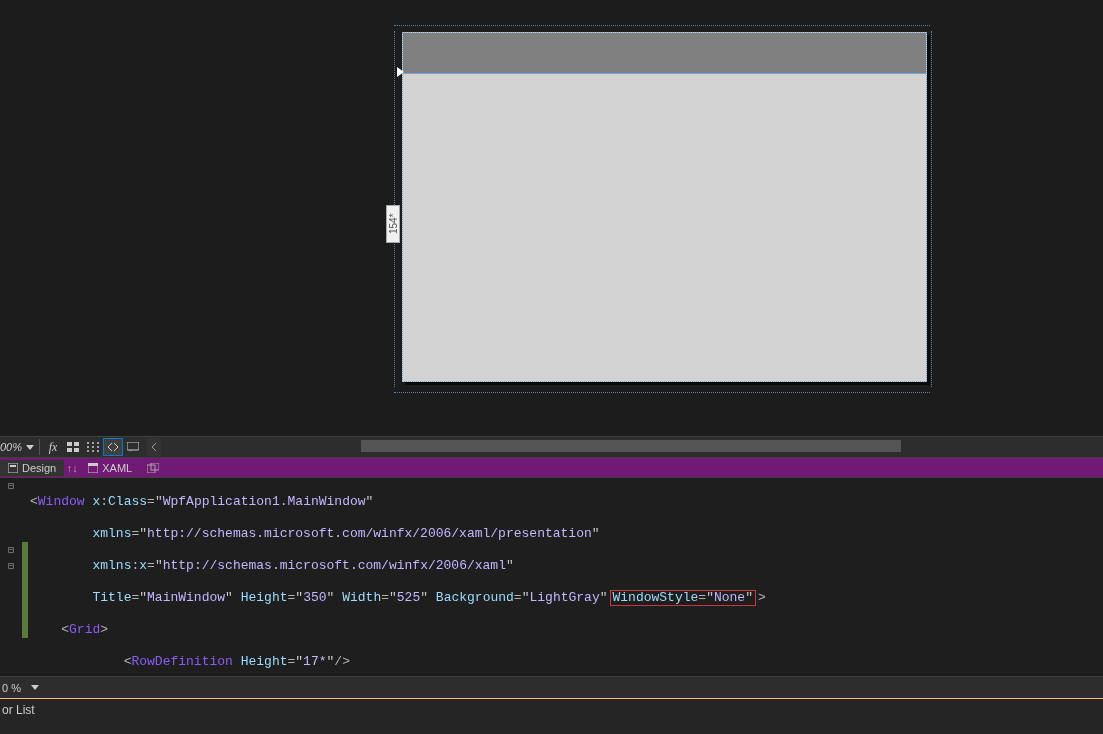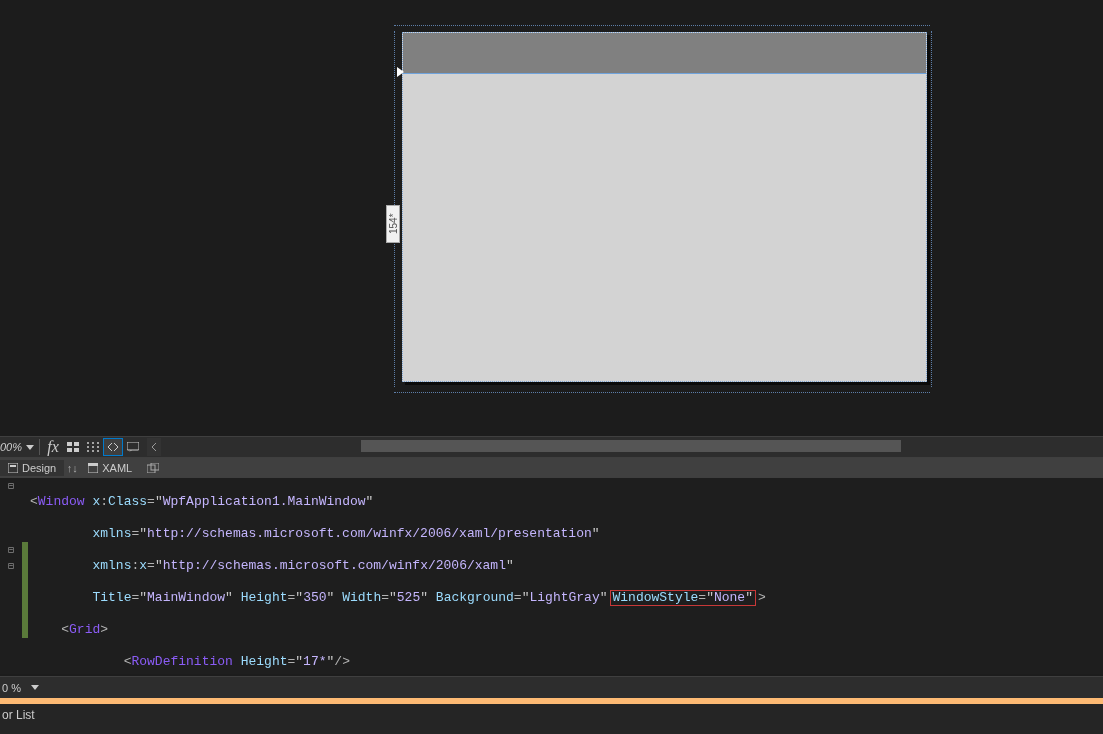--- a/index.html
+++ b/index.html
@@ -143,21 +143,21 @@
 }
 .tb-scroll-thumb {
   position: absolute;
   left: 200px; width: 540px; height: 12px;
   background: #555;
 }
 .tabstrip {
   position: absolute;
   top: 458px; left: 0; right: 0;
   height: 20px;
-  background: #404040;
+  background: #701a75;
   display: flex;
   align-items: center;
   font-family: 'Segoe UI', Arial, sans-serif;
   font-size: 11px;
   border-bottom: 1px solid #3f3f3f;
 }
 .tab {
   padding: 2px 8px;
   display: flex; align-items: center;
   color: #ccc;
@@ -230,39 +230,39 @@
   align-items: center;
   color: #ccc;
   font-family: 'Segoe UI', Arial, sans-serif;
   font-size: 11px;
   padding-left: 2px;
 }
 .error-panel {
   position: absolute;
   top: 698px; left: 0; right: 0; bottom: 0;
   background: #252525;
-  border-top: 6px solid #fdba74;
+  border-top: 1px solid #fdba74;
 }
 .err-header {
   height: 22px;
   display: flex;
   align-items: center;
   font-family: 'Segoe UI', Arial, sans-serif;
   font-size: 12px;
   color: #ccc;
   padding-left: 2px;
 }
 .caret {
   display: inline-block;
   width: 0; height: 0;
   border-left: 4px solid transparent;
   border-right: 4px solid transparent;
   border-top: 5px solid #ccc;
 }
-.fx-icon { font-style: italic; font-family: 'Times New Roman', serif; font-size: 16px; }
+.fx-icon { font-style: italic; font-family: 'Times New Roman', serif; font-size: 12px; }
 svg { display: block; }
 </style>
 </head>
 <body>
 
 <div class="designer-area">
   <div class="outer-guides">
     <div class="og-top"></div>
     <div class="og-bottom"></div>
     <div class="og-left"></div>

